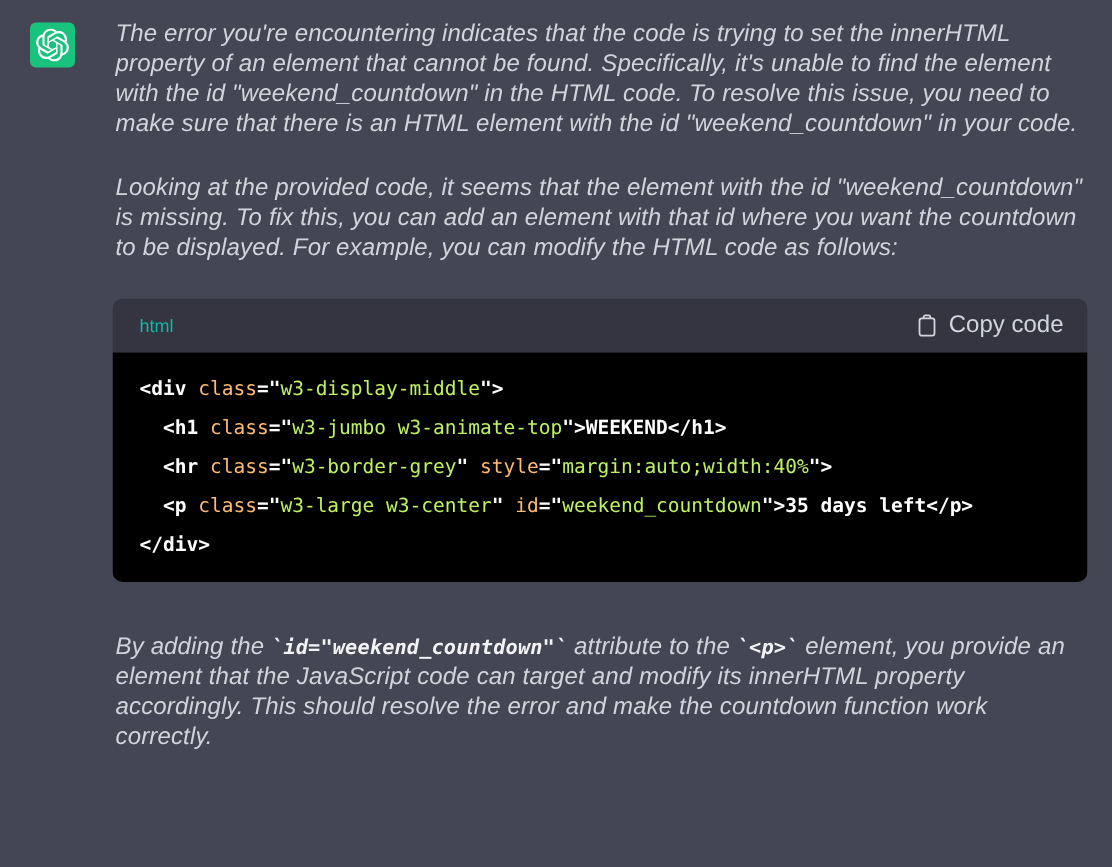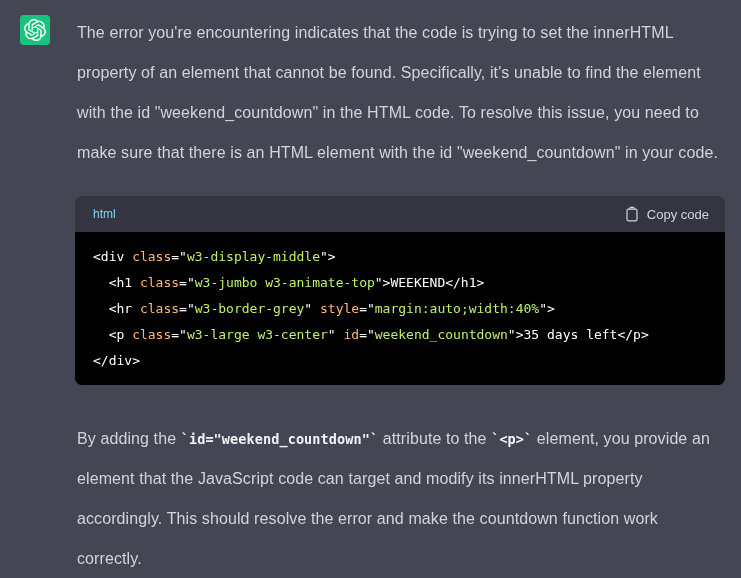--- a/index.html
+++ b/index.html
@@ -25,24 +25,25 @@
     justify-content: center;
     margin-top: 2px;
   }
   .avatar svg { width: 22px; height: 22px; fill: #ffffff; }
   .content {
     margin-left: 27px;
     width: 648px;
   }
   .content p {
     font-size: 16px;
-    line-height: 40px;
+    line-height: 20px;
     color: #d1d5db;
     margin: 0 0 23px 0;
     letter-spacing: 0.1px;
+    font-style: italic;
   }
   .inline-code {
     font-family: "DejaVu Sans Mono", monospace;
     font-weight: 700;
     font-size: 13.5px;
     color: #f3f3f6;
     white-space: nowrap;
   }
   .code-block {
     margin: 12px 0 34px 0;
@@ -54,59 +55,60 @@
   .code-header {
     background: #343541;
     height: 36px;
     display: flex;
     align-items: center;
     justify-content: space-between;
     padding: 0 16px 0 18px;
   }
   .code-lang {
     font-size: 12px;
-    color: #7dd3fc;
+    color: #14b8a6;
   }
   .copy-btn {
     background: transparent;
     border: none;
     color: #d1d5db;
     font-family: "Liberation Sans", sans-serif;
-    font-size: 13px;
+    font-size: 16px;
     display: flex;
     align-items: center;
     gap: 8px;
     cursor: pointer;
     padding: 0;
   }
   .copy-btn svg { width: 14px; height: 16px; stroke: #d1d5db; fill: none; }
   .code-body {
     background: #000000;
     padding: 12px 18px 11px 18px;
     font-family: "DejaVu Sans Mono", monospace;
     font-size: 13px;
     line-height: 26px;
     white-space: pre;
     overflow: hidden;
   }
-  .tok-p { color: #ffffff; }
+  .tok-p { color: #ffffff; font-weight: bold; }
   .tok-a { color: #fdba74; }
   .tok-s { color: #bef264; }
 </style>
 </head>
 <body>
 
 <div class="message">
   <div class="avatar">
     <svg viewBox="0 0 24 24" aria-hidden="true">
       <path d="M22.2819 9.8211a5.9847 5.9847 0 0 0-.5157-4.9108 6.0462 6.0462 0 0 0-6.5098-2.9A6.0651 6.0651 0 0 0 4.9807 4.1818a5.9847 5.9847 0 0 0-3.9977 2.9 6.0462 6.0462 0 0 0 .7427 7.0966 5.98 5.98 0 0 0 .511 4.9107 6.051 6.051 0 0 0 6.5146 2.9001A5.9847 5.9847 0 0 0 13.2599 24a6.0557 6.0557 0 0 0 5.7718-4.2058 5.9894 5.9894 0 0 0 3.9977-2.9001 6.0557 6.0557 0 0 0-.7475-7.0729zm-9.022 12.6081a4.4755 4.4755 0 0 1-2.8764-1.0408l.1419-.0804 4.7783-2.7582a.7948.7948 0 0 0 .3927-.6813v-6.7369l2.02 1.1686a.071.071 0 0 1 .038.052v5.5826a4.504 4.504 0 0 1-4.4945 4.4944zm-9.6607-4.1254a4.4708 4.4708 0 0 1-.5346-3.0137l.142.0852 4.783 2.7582a.7712.7712 0 0 0 .7806 0l5.8428-3.3685v2.3324a.0804.0804 0 0 1-.0332.0615L9.74 19.9502a4.4992 4.4992 0 0 1-6.1408-1.6464zM2.3408 7.8956a4.485 4.485 0 0 1 2.3655-1.9728V11.6a.7664.7664 0 0 0 .3879.6765l5.8144 3.3543-2.0201 1.1685a.0757.0757 0 0 1-.071 0l-4.8303-2.7865A4.504 4.504 0 0 1 2.3408 7.8956zm16.5963 3.8558L13.1038 8.364 15.1192 7.2a.0757.0757 0 0 1 .071 0l4.8303 2.7913a4.4944 4.4944 0 0 1-.6765 8.1042v-5.6772a.79.79 0 0 0-.407-.667zm2.0107-3.0231l-.142-.0852-4.7735-2.7818a.7759.7759 0 0 0-.7854 0L9.409 9.2297V6.8974a.0662.0662 0 0 1 .0284-.0615l4.8303-2.7866a4.4992 4.4992 0 0 1 6.6802 4.66zM8.3065 12.863l-2.02-1.1638a.0804.0804 0 0 1-.038-.0567V6.0742a4.4992 4.4992 0 0 1 7.3757-3.4537l-.142.0805L8.704 5.459a.7948.7948 0 0 0-.3927.6813zm1.0976-2.3654l2.602-1.4998 2.6069 1.4998v2.9994l-2.5974 1.4997-2.6067-1.4997z"></path>
     </svg>
   </div>
   <div class="content">
     <p>The error you're encountering indicates that the code is trying to set the innerHTML property of an element that cannot be found. Specifically, it's unable to find the element with the id "weekend_countdown" in the HTML code. To resolve this issue, you need to make sure that there is an HTML element with the id "weekend_countdown" in your code.</p>
+    <p>Looking at the provided code, it seems that the element with the id "weekend_countdown" is missing. To fix this, you can add an element with that id where you want the countdown to be displayed. For example, you can modify the HTML code as follows:</p>
 
     <div class="code-block">
       <div class="code-header">
         <span class="code-lang">html</span>
         <button class="copy-btn">
           <svg viewBox="0 0 14 16" aria-hidden="true">
             <rect x="2" y="3.2" width="10" height="11.6" rx="1.6" stroke-width="1.2"></rect>
             <path d="M4.8 3.2 V2.4 a1.1 1.1 0 0 1 1.1-1.1 h2.2 a1.1 1.1 0 0 1 1.1 1.1 V3.2" stroke-width="1.2"></path>
           </svg>
           <span>Copy code</span>

